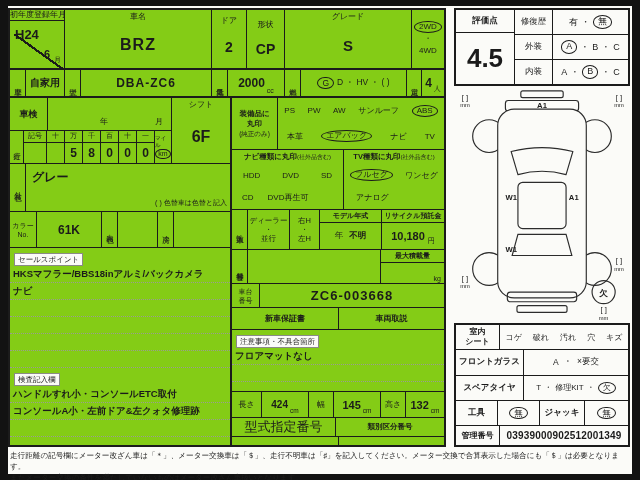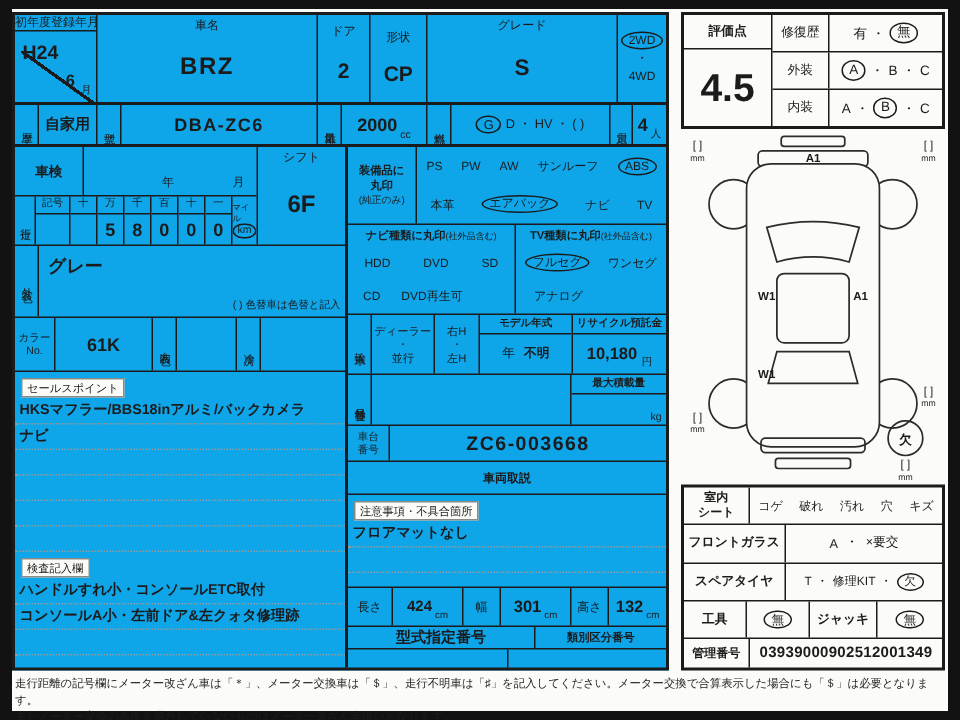--- a/index.html
+++ b/index.html
@@ -1,21 +1,21 @@
 <!DOCTYPE html>
 <html><head>
 <meta charset="utf-8">
 <style>
   html,body{margin:0;padding:0;}
   body{width:640px;height:480px;background:#121212;position:relative;
        font-family:"Liberation Sans",sans-serif;color:#1b1b1b;
        -webkit-font-smoothing:antialiased;}
   .paper{position:absolute;left:8px;top:6px;width:624px;height:468px;background:#fbfbf8;}
   .ltable{position:absolute;left:0;top:2px;width:438px;height:439px;border:2px solid #1b1b1b;
-          display:flex;flex-direction:column;background:#0ea5e9;box-sizing:border-box;}
+          display:flex;flex-direction:column;background:#84cc16;box-sizing:border-box;}
   .rpanel{position:absolute;left:446px;top:2px;width:176px;height:439px;display:flex;flex-direction:column;box-sizing:border-box;}
   .row{display:flex;box-sizing:border-box;}
   .cell{box-sizing:border-box;position:relative;overflow:hidden;}
   .br{border-right:1px solid #1b1b1b;} .bb{border-bottom:1px solid #1b1b1b;}
   .bb2{border-bottom:2px solid #1b1b1b;} .br2{border-right:2px solid #1b1b1b;}
   .lbl{font-size:8px;text-align:center;line-height:10px;white-space:nowrap;}
   .lbl7{font-size:7px;text-align:center;line-height:9px;white-space:nowrap;}
   .val{font-weight:bold;}
   .vlbl{writing-mode:vertical-rl;text-orientation:upright;font-size:7.5px;letter-spacing:1px;
         display:flex;align-items:center;justify-content:center;box-sizing:border-box;}
@@ -92,21 +92,21 @@
     </div>
 
     <div class="row" style="flex:1;">
 
       <div class="col br2" style="width:222px;">
 
         <div class="row bb" style="flex:0 0 66px;">
           <div class="col br" style="width:162px;">
 
             <div class="row bb" style="flex:0 0 33px;">
-              <div class="cell br center" style="width:46px;font-size:9px;font-weight:bold;text-align:center;">車検</div>
+              <div class="cell br center" style="width:38px;font-size:9px;font-weight:bold;text-align:center;">車検</div>
               <div class="cell" style="flex:1;font-size:8px;">
                 <span style="position:absolute;left:52px;bottom:3px;">年</span>
                 <span style="position:absolute;right:8px;bottom:3px;">月</span>
               </div>
             </div>
 
             <div class="row" style="flex:1;">
               <div class="cell br vlbl" style="width:14px;">走行</div>
               <div class="cell br col" style="width:23px;">
                 <div class="lbl7 bb" style="height:11px;">記号</div>
@@ -282,50 +282,51 @@
 
         <div class="row bb" style="flex:0 0 24px;">
           <div class="cell br col center" style="width:28px;font-size:7px;line-height:9px;">
             <span>車台</span>
             <span>番号</span>
           </div>
           <div class="cell center val" style="flex:1;font-size:13px;letter-spacing:1px;">ZC6-003668</div>
         </div>
 
         <div class="row bb" style="flex:0 0 22px;">
+          <div class="cell br center" style="width:107px;font-size:8px;font-weight:bold;">新車保証書</div>
           <div class="cell center" style="flex:1;font-size:8px;font-weight:bold;">車両取説</div>
         </div>
 
         <div class="col bb" style="flex:0 0 62px;">
           <div><span class="tag">注意事項・不具合箇所</span></div>
           <div class="dotline val" style="font-size:9.5px;">フロアマットなし</div>
           <div class="dotline"></div>
           <div style="flex:1;"></div>
         </div>
 
         <div class="row bb" style="flex:0 0 26px;">
           <div class="cell br center lbl" style="width:30px;">長さ</div>
           <div class="cell br center" style="width:47px;">
             <span class="val" style="font-size:10px;">424</span>
             <span style="font-size:6.5px;align-self:flex-end;margin:0 0 3px 2px;">cm</span>
           </div>
           <div class="cell br center lbl" style="width:25px;">幅</div>
           <div class="cell br center" style="width:47px;">
-            <span class="val" style="font-size:11px;">301</span>
+            <span class="val" style="font-size:11px;">145</span>
             <span style="font-size:6.5px;align-self:flex-end;margin:0 0 3px 2px;">cm</span>
           </div>
           <div class="cell br center lbl" style="width:25px;">高さ</div>
           <div class="cell center" style="flex:1;">
             <span class="val" style="font-size:11px;">132</span>
             <span style="font-size:6.5px;align-self:flex-end;margin:0 0 3px 2px;">cm</span>
           </div>
         </div>
 
         <div class="row bb" style="flex:0 0 14px;">
-          <div class="cell br center" style="width:125px;font-size:10px;font-weight:bold;">型式指定番号</div>
+          <div class="cell br center" style="width:104px;font-size:13px;font-weight:normal;">型式指定番号</div>
           <div class="cell center" style="flex:1;font-size:7.5px;font-weight:bold;">類別区分番号</div>
         </div>
         <div class="row" style="flex:1;">
           <div class="cell br" style="width:107px;"></div>
           <div class="cell" style="flex:1;"></div>
         </div>
       </div>
     </div>
   </div>
 

